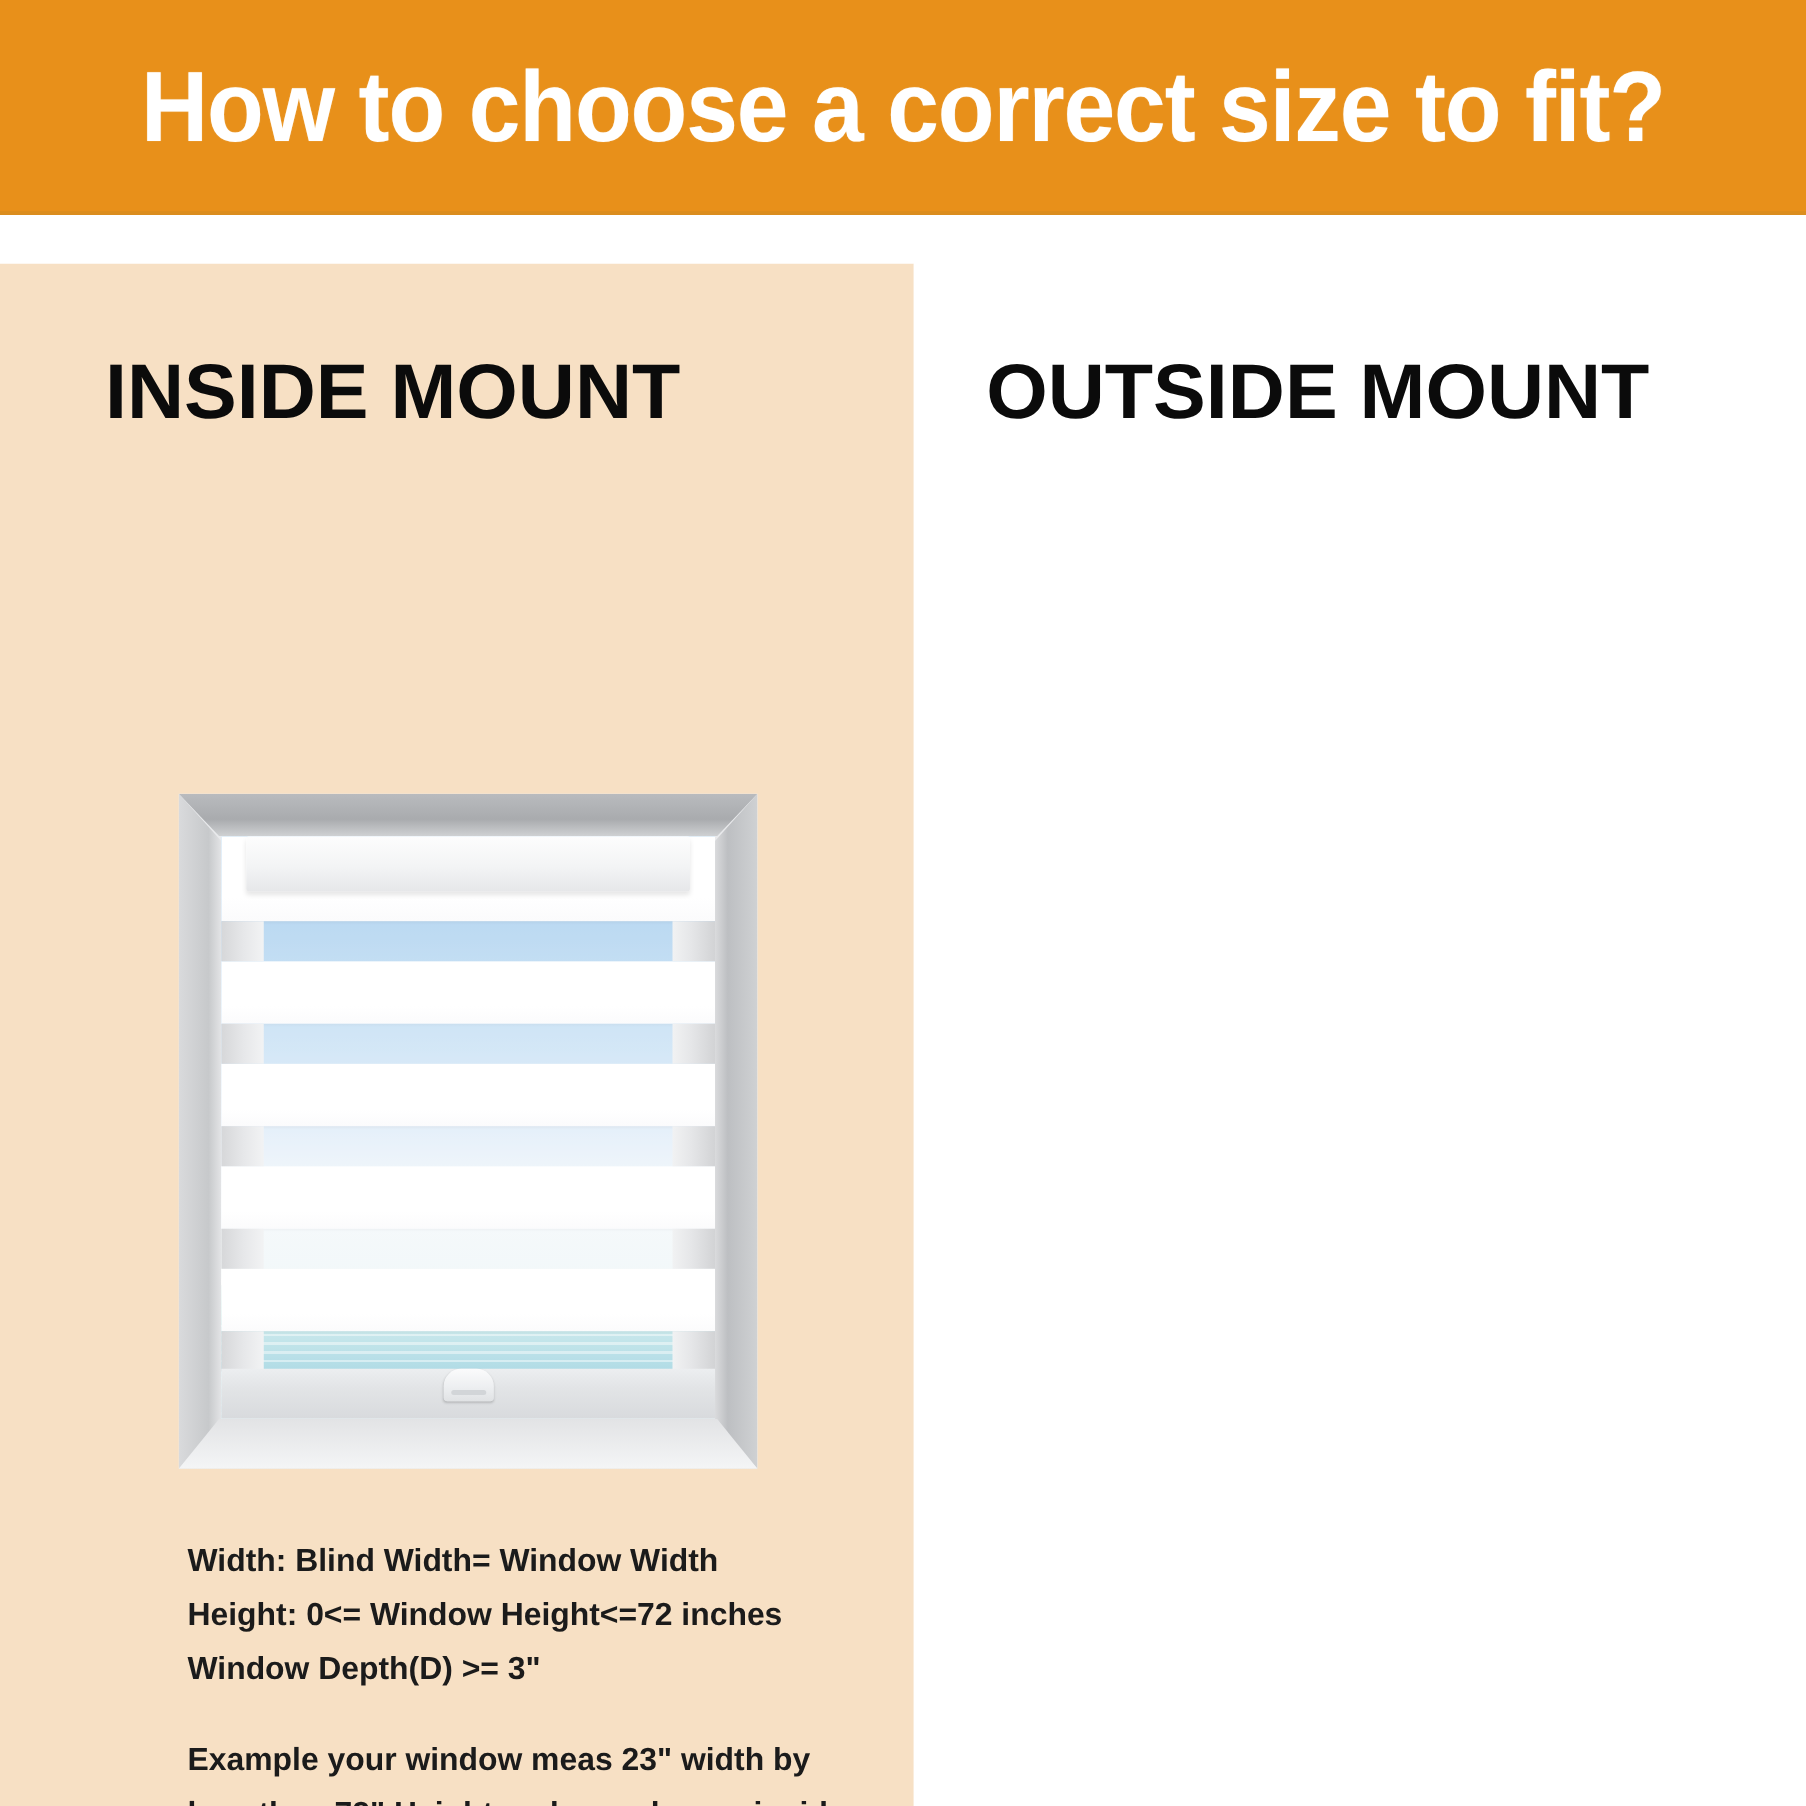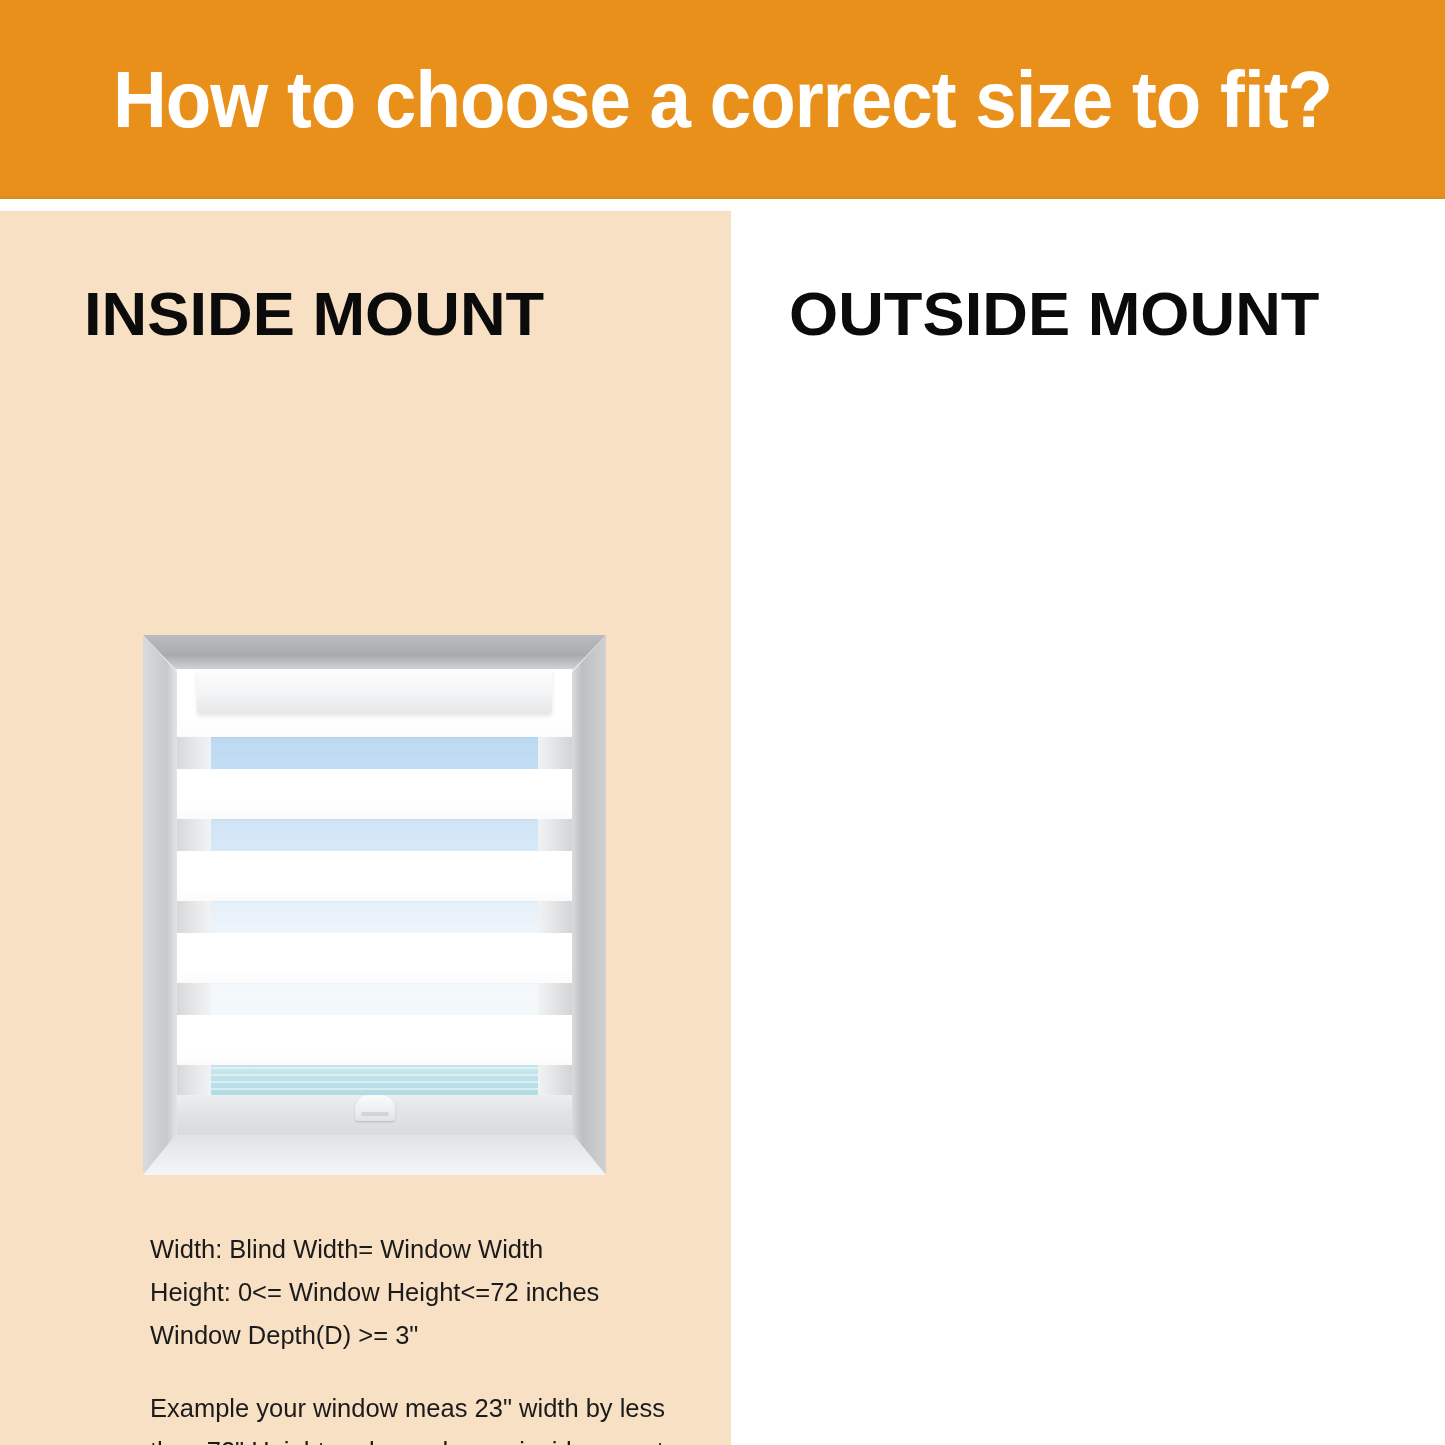--- a/index.html
+++ b/index.html
@@ -6,21 +6,21 @@
   body{
     width:1445px;height:1445px;
     font-family:"Liberation Sans", sans-serif;
     background:#ffffff;
     overflow:hidden;
   }
   .page{position:relative;width:1445px;height:1445px;overflow:hidden;background:#fff;}
 
   
   .header{
-    position:absolute;left:0;top:0;width:1445px;height:199px;
+    position:absolute;left:0;top:0;width:1445px;height:172px;
     background:#E8901A;
     display:flex;align-items:center;justify-content:center;
   }
   .header::after{
     content:"";position:absolute;left:0;bottom:0;width:100%;height:3px;
     background:#d08a22;opacity:.55;
   }
   .header-title{
     color:#ffffff;
     font-family:"Liberation Sans", sans-serif;
@@ -48,21 +48,21 @@
     white-space:nowrap;
   }
   .sec-title-left{left:84px;top:67px;transform:scaleX(1.02);transform-origin:left top;}
   .sec-title-right{left:58px;top:67px;transform:scaleX(1.02);transform-origin:left top;}
 
   
   .text-block{position:absolute;color:#1b1b1b;}
   .tb-left{left:150px;width:545px;font-size:25.5px;line-height:43px;font-family:"Liberation Sans", sans-serif;}
   .tb-left-1{top:1017px;}
   .tb-left-2{top:1176px;}
-  .text-block p{margin:0;white-space:pre-wrap;}
+  .text-block p{margin:0;white-space:pre-wrap;font-weight:bold;}
 
   
   .inside-illus{position:absolute;left:143px;top:424px;width:463px;height:540px;}
   
   .im-frame{position:absolute;inset:0;background:#e9eaec;}
   
   .im-reveal-top{
     position:absolute;left:0;top:0;width:100%;height:34px;
     background:linear-gradient(180deg,#b9bbbe 0%,#a9abae 60%,#cfd1d3 100%);
     clip-path:polygon(0 0,100% 0,93% 100%,7% 100%);

